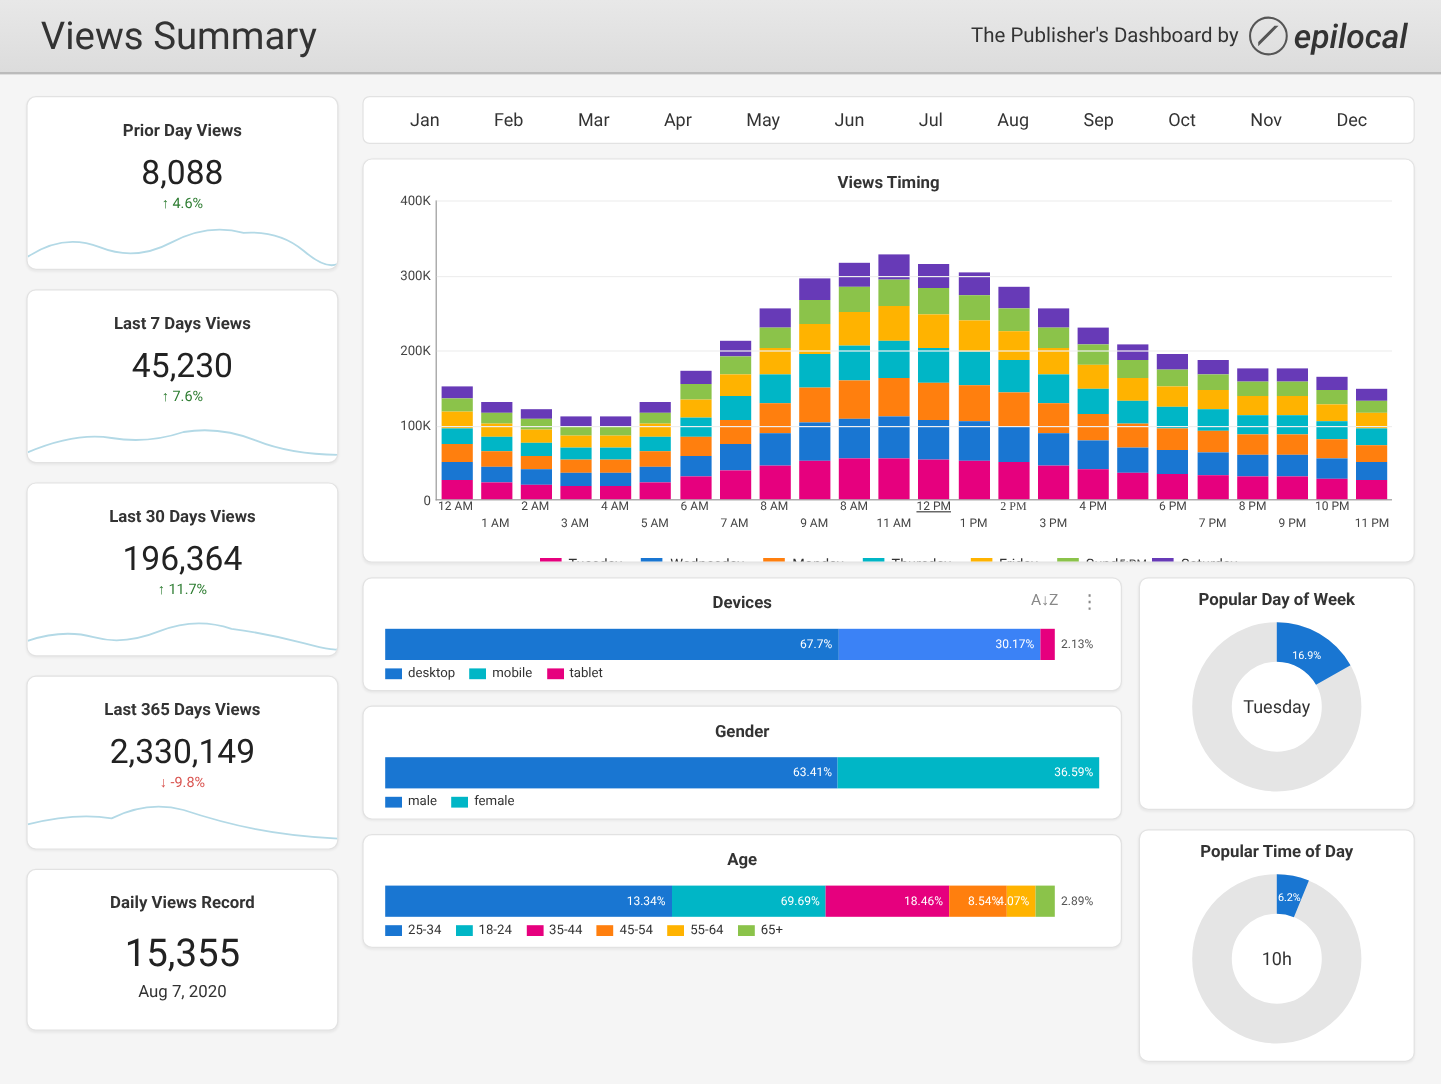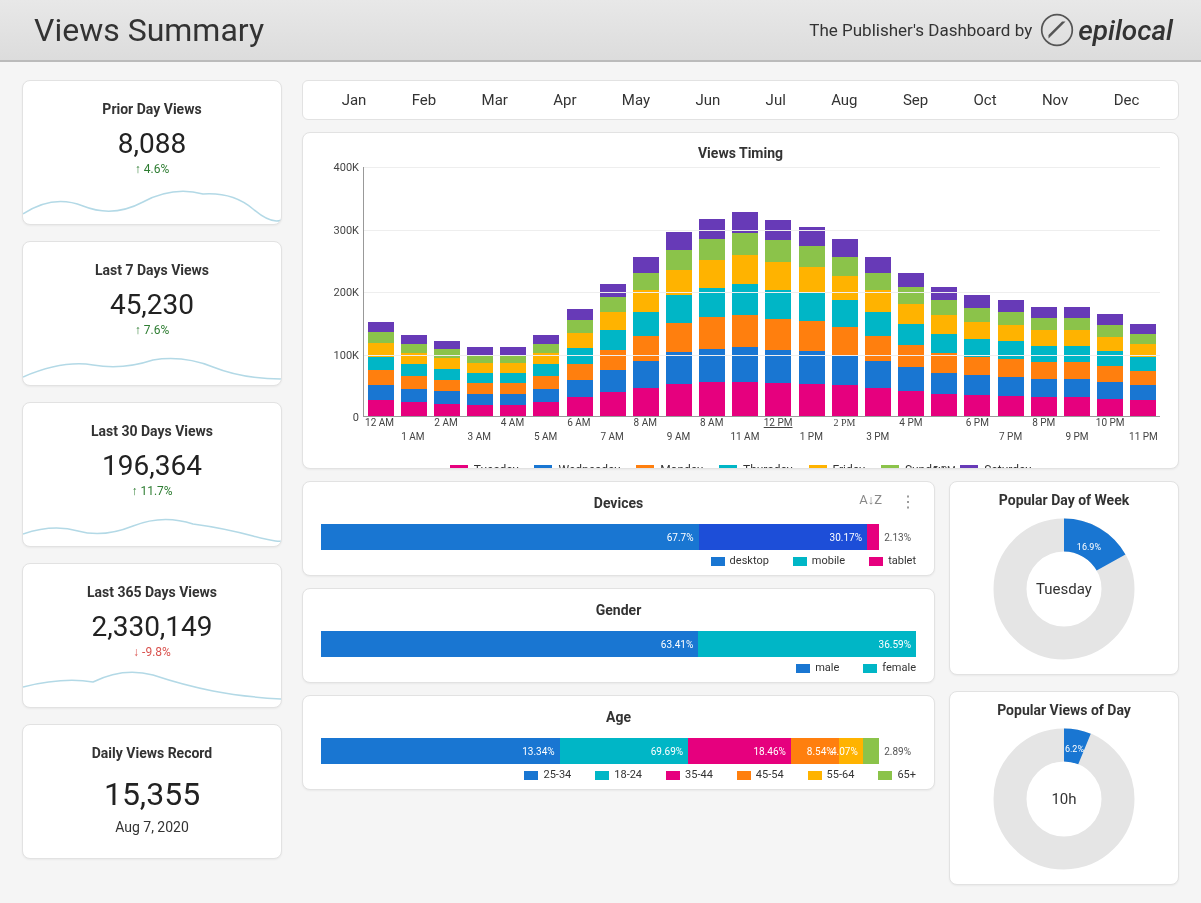--- a/index.html
+++ b/index.html
@@ -52,21 +52,21 @@
 .lower-row { display:flex; gap:14px;}
 .lower-left { flex:1; display:flex; flex-direction:column; gap:12px;}
 .lower-right { width:230px; display:flex; flex-direction:column; gap:16px;}
 
 .hbar-card { padding:10px 18px 8px 18px;}
 .hbar-card .title-row { display:flex; align-items:center; justify-content:center; position:relative; height:22px;}
 .hbar-card .title-row .actions { position:absolute; right:0; top:0; display:flex; gap:18px; color:#888;}
 .hbar-card .hbar { display:flex; height:26px; margin:10px 0 4px 0; border-radius:0;}
 .hbar-card .hseg { display:flex; align-items:center; justify-content:flex-end; padding-right:5px; font-size:10px; color:#fff;}
 .hbar-card .hseg.outside { color:#555; padding-left:5px; justify-content:flex-start;}
-.hbar-card .hlegend { display:flex; justify-content:flex-end; gap:24px; font-size:11px; color:#333;}
+.hbar-card .hlegend { display:flex; justify-content:flex-start; gap:12px; font-size:11px; color:#333;}
 .hbar-card .hlegend .sw{ width:14px; height:9px; display:inline-block; margin-right:5px; vertical-align:middle;}
 
 .donut-card { padding:10px; display:flex; flex-direction:column; align-items:center;}
 .donut-card .chart-title { margin-bottom:6px;}
 .donut-wrap { position:relative; width:150px; height:150px;}
 .donut-center { position:absolute; inset:0; display:flex; align-items:center; justify-content:center; font-size:15px; color:#333;}
 .donut-slice-label { position:absolute; font-size:9px; color:#fff;}
 </style>
 </head>
 <body>
@@ -462,21 +462,21 @@
         <div class="card hbar-card">
           <div class="title-row">
             <div class="chart-title">Devices</div>
             <div class="actions">
               <span style="font-size:13px;cursor:pointer">A↓Z</span>
               <span style="cursor:pointer">⋮</span>
             </div>
           </div>
           <div class="hbar" id="devices-bar">
               <div class="hseg" style="background: rgb(25, 118, 210); width: 67.7%;">67.7%</div>
-              <div class="hseg" style="background: #1d4ed8; width: 30.17%;">30.17%</div>
+              <div class="hseg" style="background: #3b82f6; width: 30.17%;">30.17%</div>
               <div class="hseg" style="background: rgb(230, 0, 126); width: 2.13%;"></div>
               <div class="hseg outside" style="width: auto; background: none;">2.13%</div>
             </div>
           <div class="hlegend" id="devices-legend">
               <span><span class="sw" style="background:#1976d2"></span>desktop</span>
               <span><span class="sw" style="background:#00b6c6"></span>mobile</span>
               <span><span class="sw" style="background:#e6007e"></span>tablet</span>
             </div>
         </div>
 
@@ -526,21 +526,21 @@
             <svg viewBox="0 0 100 100" width="150" height="150">
               <circle cx="50" cy="50" r="36" fill="none" stroke="#e5e5e5" stroke-width="22"></circle>
               <circle cx="50" cy="50" r="36" fill="none" stroke="#1976d2" stroke-width="22" stroke-dasharray="38 188" stroke-dashoffset="0" transform="rotate(-90 50 50)"></circle>
             </svg>
             <div class="donut-center">Tuesday</div>
             <div class="donut-slice-label" style="top:28px;right:38px">16.9%</div>
           </div>
         </div>
 
         <div class="card donut-card">
-          <div class="chart-title">Popular Views of Day</div>
+          <div class="chart-title">Popular Time of Day</div>
           <div class="donut-wrap">
             <svg viewBox="0 0 100 100" width="150" height="150">
               <circle cx="50" cy="50" r="36" fill="none" stroke="#e5e5e5" stroke-width="22"></circle>
               <circle cx="50" cy="50" r="36" fill="none" stroke="#1976d2" stroke-width="22" stroke-dasharray="14 212" stroke-dashoffset="0" transform="rotate(-90 50 50)"></circle>
             </svg>
             <div class="donut-center">10h</div>
             <div class="donut-slice-label" style="top:20px;right:55px">6.2%</div>
           </div>
         </div>
       </div>

